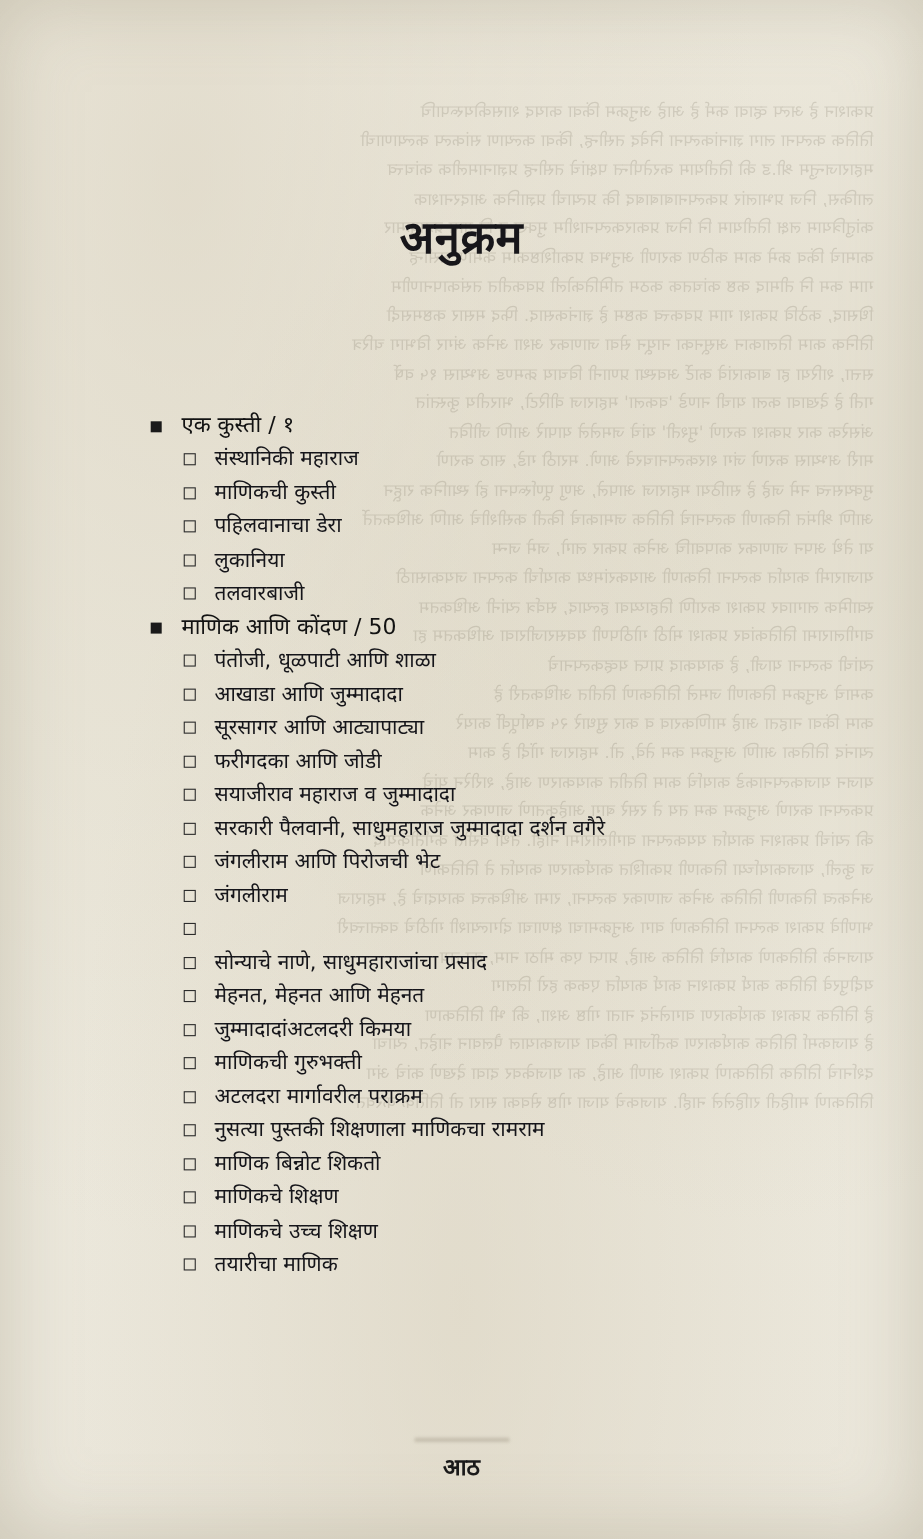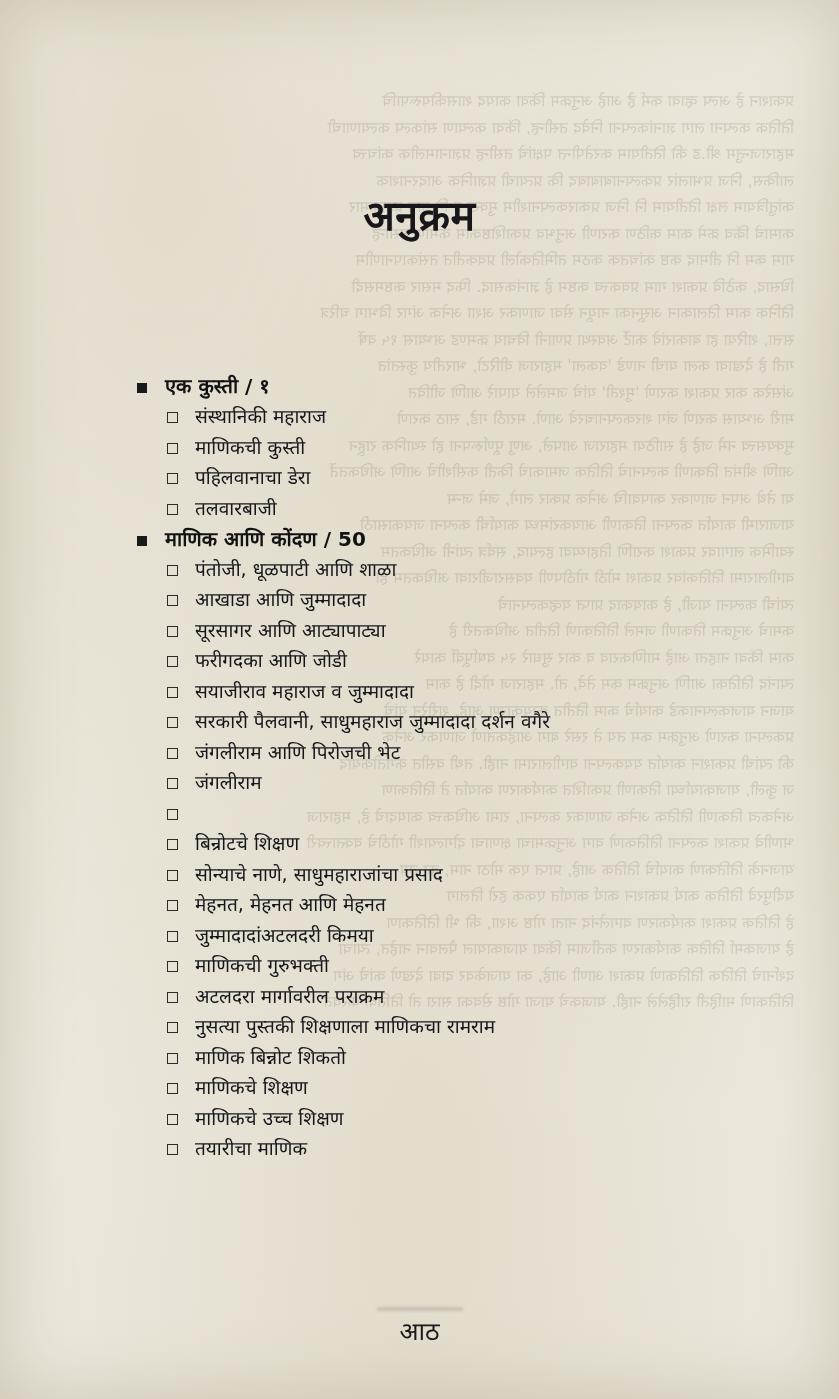--- a/index.html
+++ b/index.html
@@ -92,21 +92,21 @@
   }
   .sq-open {
     width: 9px;
     height: 9px;
     border: 1.4px solid #2b2b2b;
     display: inline-block;
     background: transparent;
   }
   .chapter-title {
     font-size: 20px;
-    font-weight: bold;
+    font-weight: normal;
     color: #121212;
     white-space: nowrap;
   }
   .entry-row {
     display: flex;
     align-items: baseline;
     height: 30.5px;
     padding-left: 30px;
   }
   .entry-row .marker {
@@ -121,22 +121,23 @@
     color: #15151a;
     white-space: nowrap;
     text-align: right;
   }
   .folio {
     position: absolute;
     bottom: 52px;
     left: 0;
     right: 0;
     text-align: center;
-    font-size: 25px;
+    font-size: 21px;
     color: #1a1a1a;
+    font-weight: bold;
   }
   .edge-smudge {
     position: absolute;
     bottom: 88px;
     left: 50%;
     transform: translateX(-50%);
     width: 86px;
     height: 4px;
     background: rgba(120,110,90,0.25);
     filter: blur(1.4px);
@@ -211,20 +212,26 @@
       <div class="entry-row">
         <span class="marker">
           <span class="sq-open"></span>
         </span>
         <span class="entry-title">पहिलवानाचा डेरा</span>
       </div>
       <div class="entry-row">
         <span class="marker">
           <span class="sq-open"></span>
         </span>
+        <span class="entry-title">लुकानिया</span>
+      </div>
+      <div class="entry-row">
+        <span class="marker">
+          <span class="sq-open"></span>
+        </span>
         <span class="entry-title">तलवारबाजी</span>
       </div>
       <div class="chapter-row">
         <span class="marker">
           <span class="sq-filled"></span>
         </span>
         <span class="chapter-title">माणिक आणि कोंदण / 50</span>
       </div>
       <div class="entry-row">
         <span class="marker">
@@ -276,26 +283,20 @@
       </div>
       <div class="entry-row">
         <span class="marker">
           <span class="sq-open"></span>
         </span>
       </div>
       <div class="entry-row">
         <span class="marker">
           <span class="sq-open"></span>
         </span>
-        <span class="entry-title">बिन्रोटचे शिक्षण</span>
-      </div>
-      <div class="entry-row">
-        <span class="marker">
-          <span class="sq-open"></span>
-        </span>
         <span class="entry-title">सोन्याचे नाणे, साधुमहाराजांचा प्रसाद</span>
       </div>
       <div class="entry-row">
         <span class="marker">
           <span class="sq-open"></span>
         </span>
         <span class="entry-title">मेहनत, मेहनत आणि मेहनत</span>
       </div>
       <div class="entry-row">
         <span class="marker">

